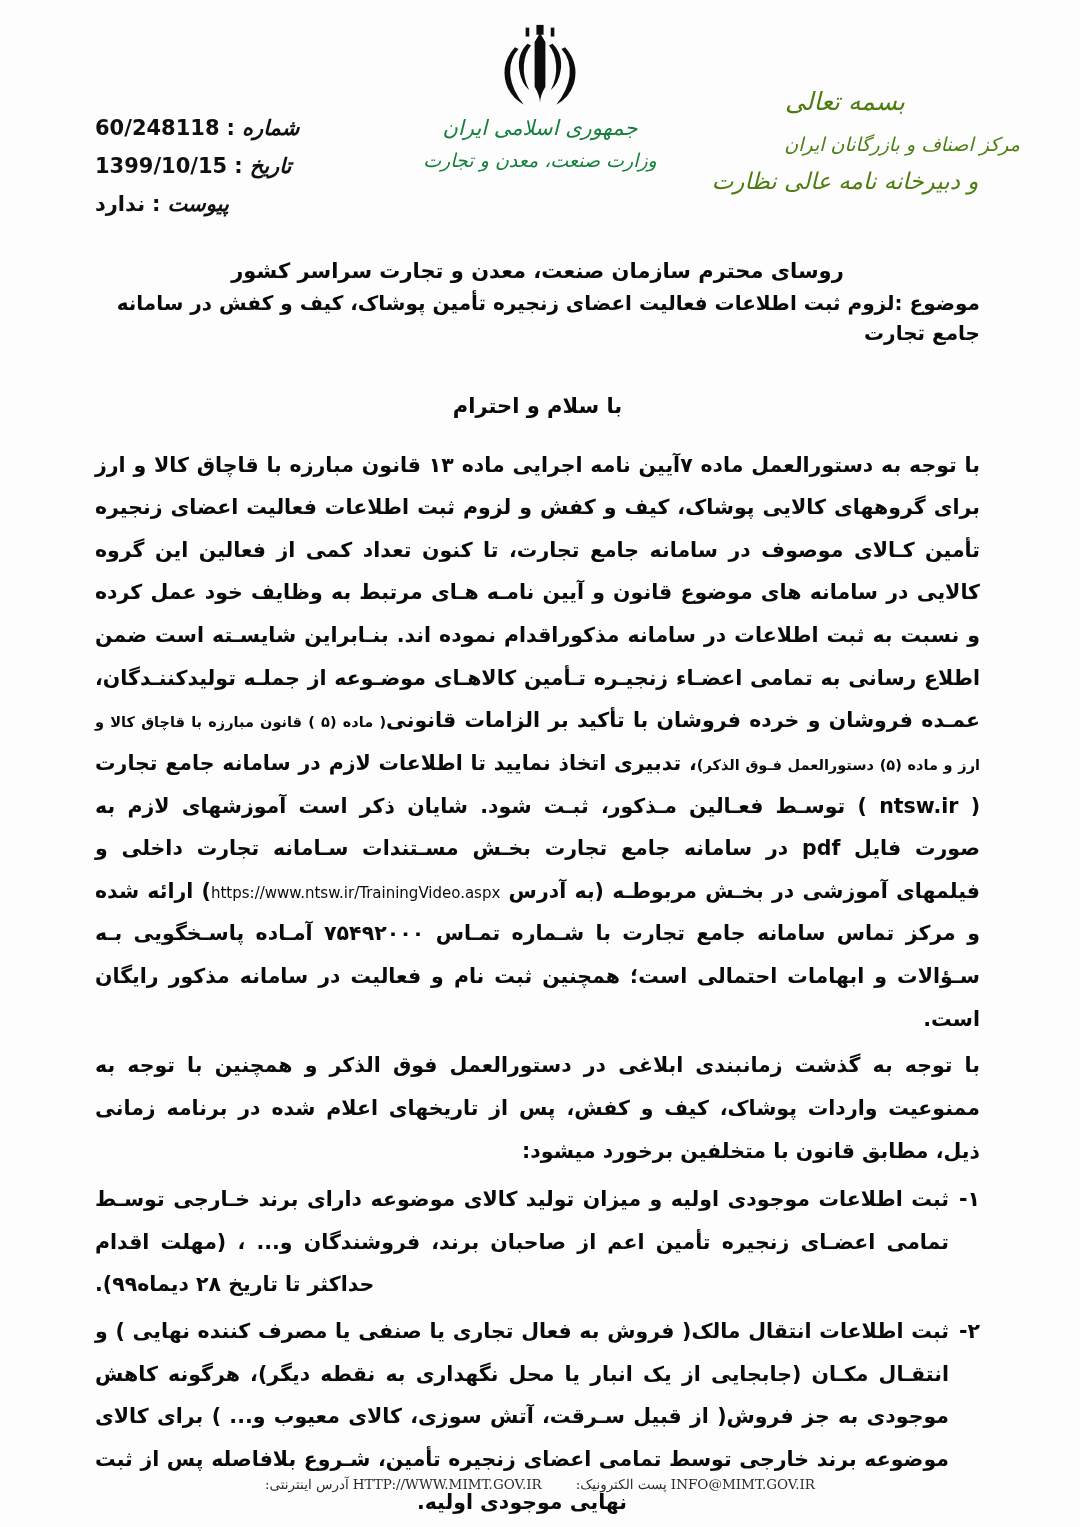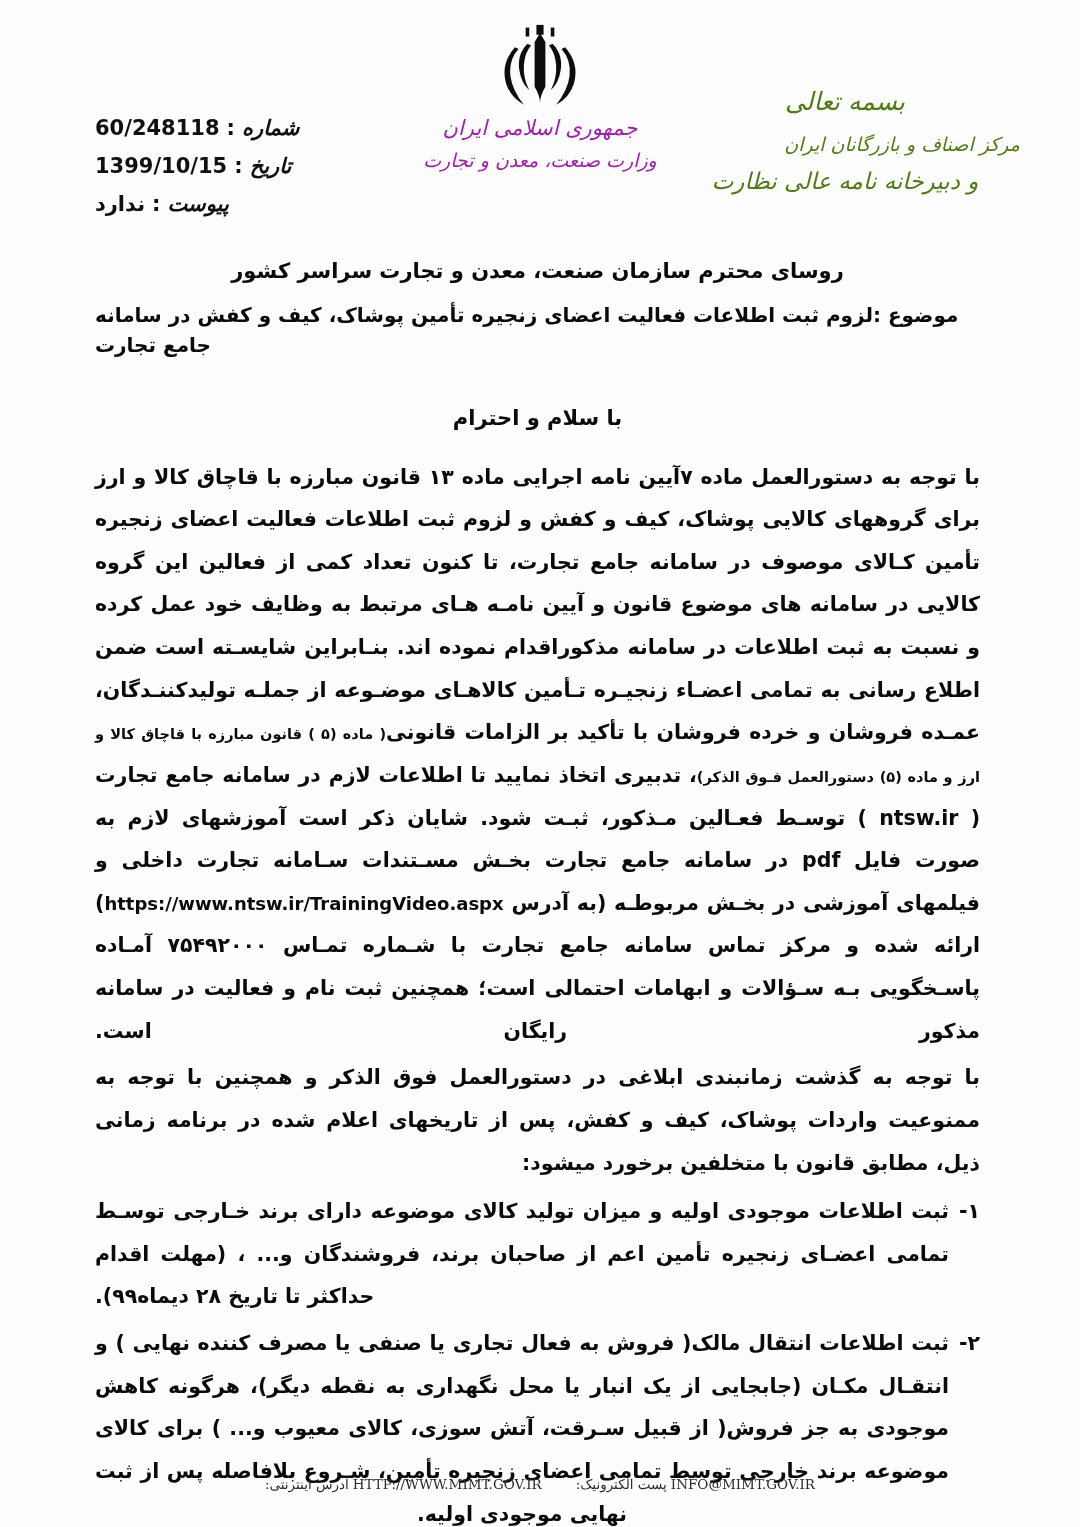--- a/index.html
+++ b/index.html
@@ -62,21 +62,21 @@
     left: 0;
     right: 0;
     margin: 0 auto;
     width: 330px;
     text-align: center;
   }
   .emblem-svg { display: block; margin: 0 auto; }
   .emblem-line {
     font-family: "DejaVu Serif", serif;
     font-style: italic;
-    color: #a21caf;
+    color: #15803d;
     white-space: nowrap;
   }
   .emblem-line1 { font-size: 21px; margin-top: 6px; letter-spacing: 1px; }
   .emblem-line2 { font-size: 19px; margin-top: 9px; letter-spacing: 1px; }
 
   
   .letterhead {
     position: absolute;
     top: 88px;
     right: 60px;
@@ -100,22 +100,21 @@
   .addressee {
     font-size: 21px;
     font-weight: bold;
     text-align: center;
     margin-top: 6px;
     line-height: 1.5;
   }
   .subject {
     font-size: 20px;
     font-weight: bold;
-    text-align: left;
-    margin-top: 12px;
+    text-align: right;
     line-height: 1.5;
   }
   .greeting {
     font-size: 21px;
     font-weight: bold;
     text-align: center;
     margin-top: 46px;
     margin-bottom: 26px;
   }
   .para {
@@ -134,22 +133,22 @@
   .ltr-inline {
     direction: ltr;
     unicode-bidi: embed;
     font-family: "DejaVu Sans", sans-serif;
     font-weight: bold;
   }
   .url-inline {
     direction: ltr;
     unicode-bidi: embed;
     font-family: "DejaVu Sans", sans-serif;
-    font-size: 18px;
-    font-weight: bold;
+    font-size: 15px;
+    font-weight: normal;
   }
 
   
   .list { margin-top: 6px; }
   .list-item {
     display: flex;
     gap: 10px;
     font-size: 20.5px;
     line-height: 2.08;
     font-weight: bold;

